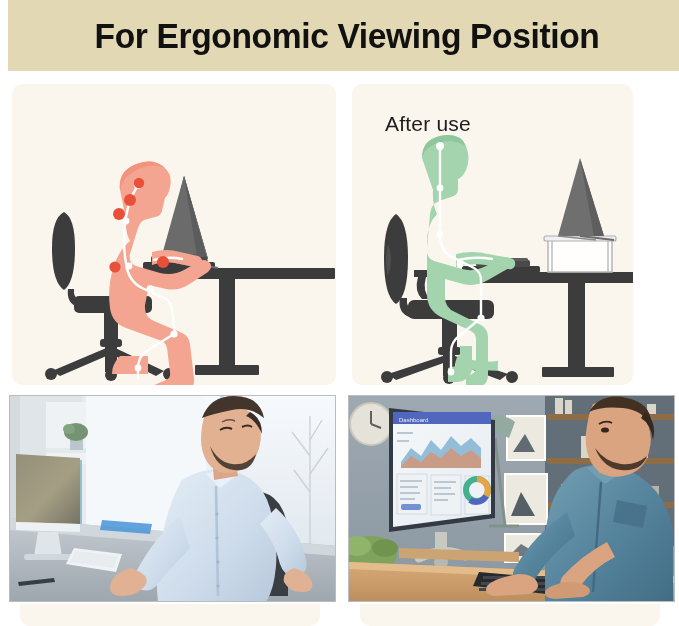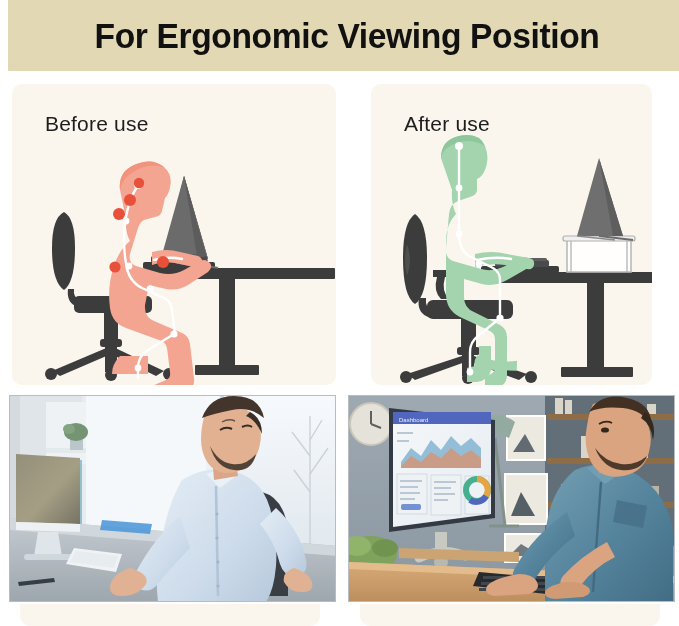--- a/index.html
+++ b/index.html
@@ -20,21 +20,21 @@
     letter-spacing:-0.4px;line-height:1;
     font-family:"Liberation Sans","DejaVu Sans",sans-serif;
     transform:scaleX(0.96);
   }
   
   .panel{
     position:absolute;top:84px;height:301px;
     background:#faf6ee;border-radius:10px;overflow:hidden;
   }
   .panel-left{left:12px;width:324px;}
-  .panel-right{left:352px;width:281px;margin-left:19px;}
+  .panel-right{left:352px;width:281px;}
   .panel-label{
     position:absolute;left:33px;top:28px;
     font-size:21px;color:#1d1d1d;letter-spacing:0.2px;
   }
   .panel svg{position:absolute;left:0;top:0;}
   
   .photo{
     position:absolute;top:395px;height:207px;overflow:hidden;
     border:1px solid #b9bcc0;box-sizing:border-box;
   }
@@ -50,21 +50,20 @@
   .bottom-strip-right{left:360px;width:300px;}
 </style>
 </head>
 <body>
 
 <div class="header-band">
   <div class="header-title">For Ergonomic Viewing Position</div>
 </div>
 
 <div class="panel panel-left">
-  <div class="panel-label">Before use</div>
 
   <svg width="324" height="301" viewBox="0 0 324 301" aria-hidden="true">
 
     <g fill="#3c3c3c">
 
       <rect x="131" y="184" width="192" height="11" rx="1"></rect>
 
       <rect x="131" y="178" width="72" height="7" rx="2"></rect>
 
       <rect x="207" y="195" width="16" height="88"></rect>

